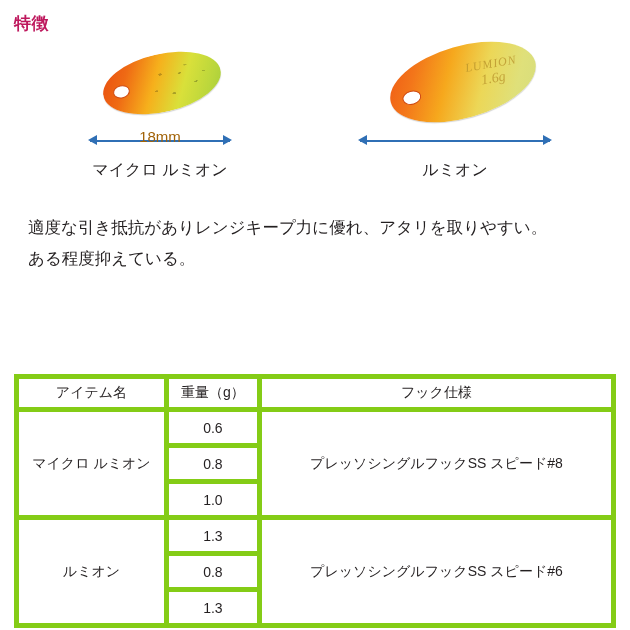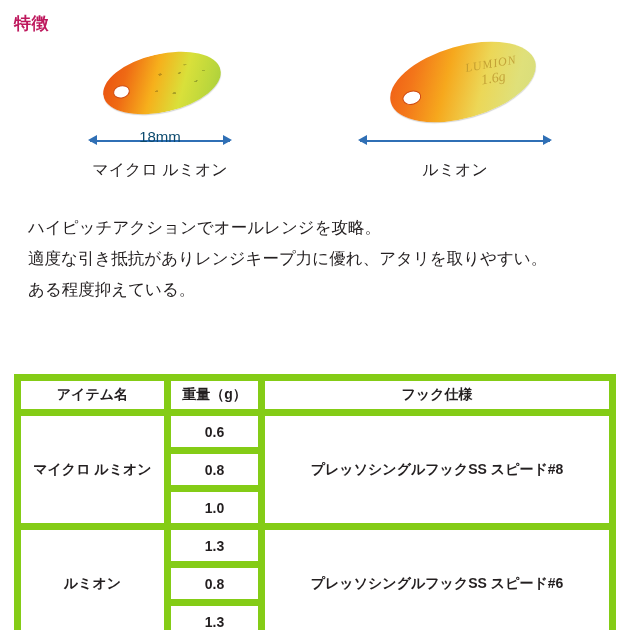--- a/index.html
+++ b/index.html
@@ -138,21 +138,21 @@
     border-bottom: 5px solid transparent;
   }
   .measure .arrow.left  { border-right: 9px solid #2f6fb5; }
   .measure .arrow.right { border-left: 9px solid #2f6fb5; }
   .measure .mlabel {
     position: absolute;
     top: 0;
     width: 100%;
     text-align: center;
     font-size: 15px;
-    color: #0c4a6e;
+    color: #a16207;
     font-family: "Liberation Sans", sans-serif;
   }
   .small .measure .line  { left: 50px; width: 140px; }
   .small .measure .arrow.left  { left: 48px; }
   .small .measure .arrow.right { left: 183px; }
   .large .measure .line  { left: 30px; width: 190px; }
   .large .measure .arrow.left  { left: 28px; }
   .large .measure .arrow.right { left: 213px; }
 
   .lure-name {
@@ -178,26 +178,26 @@
     position: absolute;
     left: 14px;
     top: 374px;
     width: 602px;
     border-collapse: collapse;
     font-size: 14px;
     color: #231f20;
   }
   .spec-table th,
   .spec-table td {
-    border: 7px solid #84cc16;
+    border: 5px solid #84cc16;
     text-align: center;
     vertical-align: middle;
     padding: 0;
     height: 31px;
-    font-weight: bold;
+    font-weight: normal;
   }
   .spec-table thead th {
     height: 28px;
     background: #ffffff;
   }
   .col-item   { width: 150px; }
   .col-weight { width: 90px;  }
   .col-hook   { width: 362px; }
 </style>
 </head>
@@ -238,21 +238,20 @@
         <div class="arrow left"></div>
         <div class="line"></div>
         <div class="arrow right"></div>
       </div>
       <div class="lure-name">ルミオン</div>
     </div>
 
   </div>
 
   <div class="body-text">
-    <p>ハイピッチアクションでオールレンジを攻略。</p>
     <p>適度な引き抵抗がありレンジキープ力に優れ、アタリを取りやすい。</p>
     <p>ある程度抑えている。</p>
   </div>
 
   <table class="spec-table">
     <thead>
       <tr>
         <th class="col-item">アイテム名</th>
         <th class="col-weight">重量（g）</th>
         <th class="col-hook">フック仕様</th>

